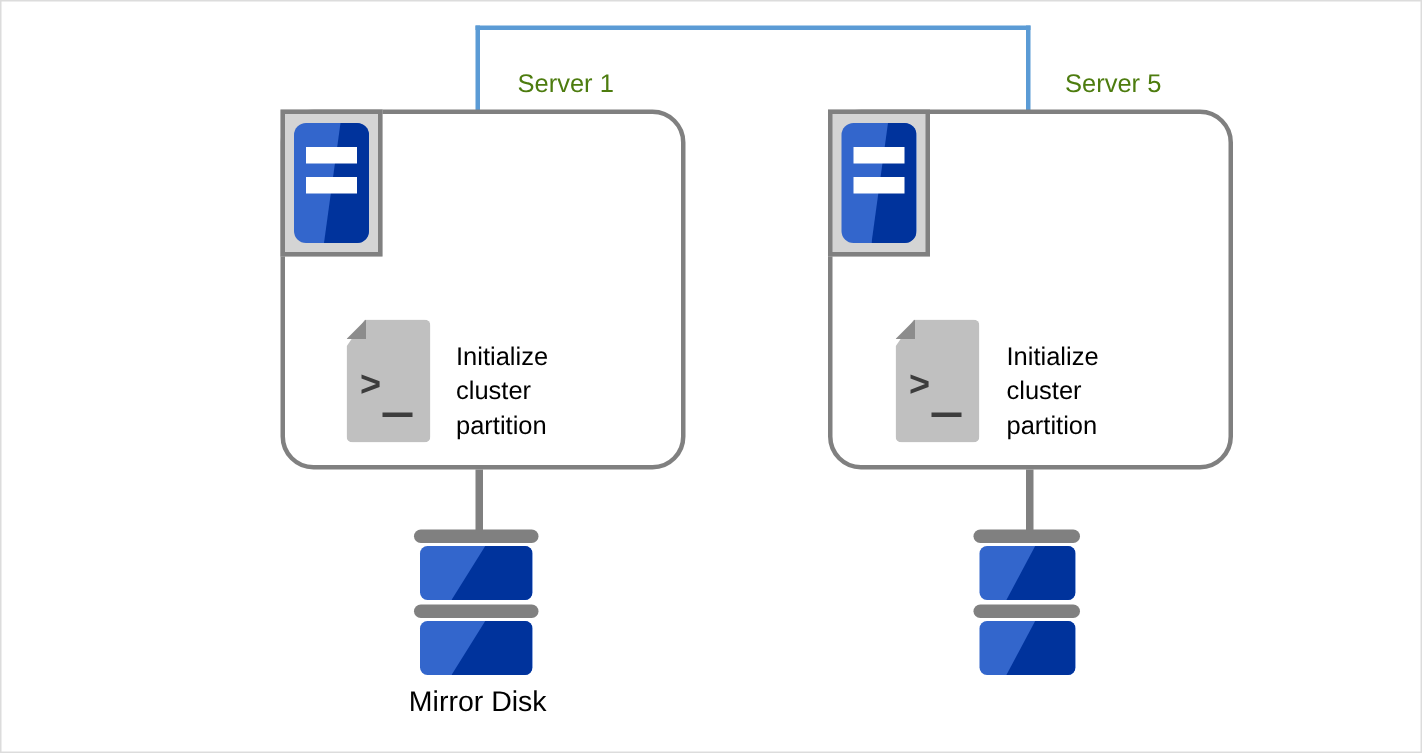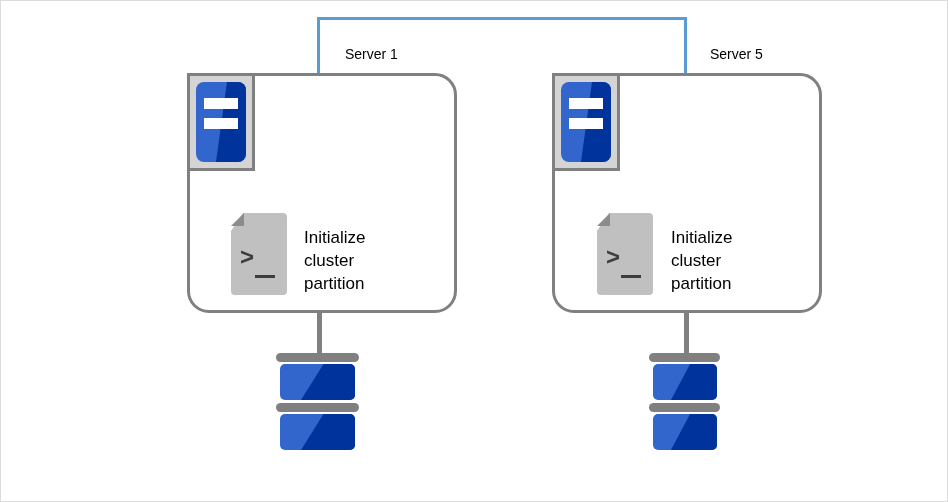--- a/index.html
+++ b/index.html
@@ -28,22 +28,22 @@
     position: absolute;
     border: 3px solid #808080;
     border-radius: 22px;
     background: #ffffff;
     box-sizing: border-box;
   }
 
   
   .server-label {
     position: absolute;
-    font-size: 14px;
-    color: #000000;
+    font-size: 17px;
+    color: #4d7c0f;
     white-space: nowrap;
     line-height: 1;
   }
 
   
   .srv-icon {
     position: absolute;
     width: 68px;
     height: 98px;
     background: #d4d4d4;
@@ -198,20 +198,21 @@
     <div class="disk-bar" style="top:0; width:83px;"></div>
     <div class="disk-plate" style="top:11px; width:75px; height:36px;">
       <div class="dark"></div>
     </div>
     <div class="disk-bar" style="top:50px; width:83px;"></div>
     <div class="disk-plate" style="top:61px; width:75px; height:36px;">
       <div class="dark"></div>
     </div>
   </div>
 
+  <div class="disk-label" style="left:245px; top:457px; width:145px;">Mirror Disk</div>
 
   <div class="server-label" style="left:709px; top:46px;">Server 5</div>
 
   <div class="server-box" style="left:551px; top:72px; width:270px; height:240px;"></div>
 
   <div class="srv-icon" style="left:551px; top:72px;">
     <div class="srv-icon-inner">
       <div class="srv-icon-dark"></div>
       <div class="srv-bar b1"></div>
       <div class="srv-bar b2"></div>

